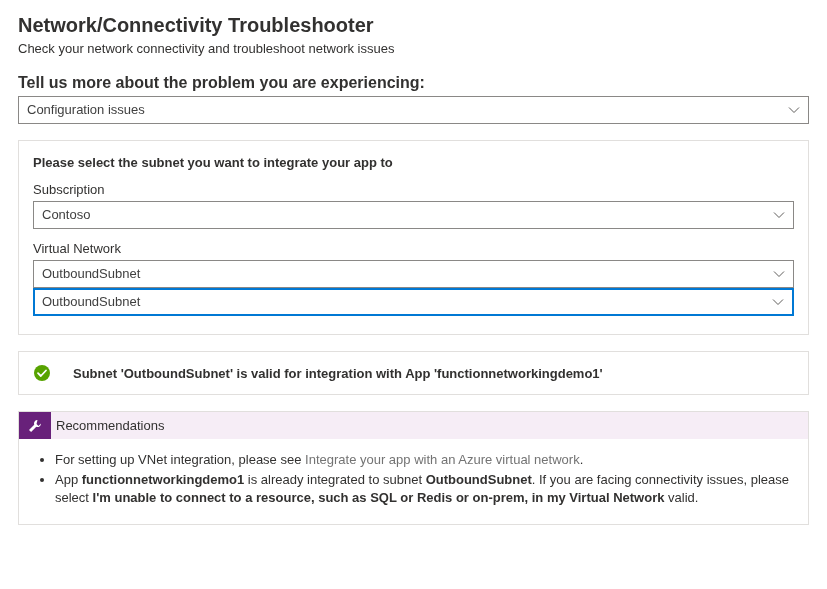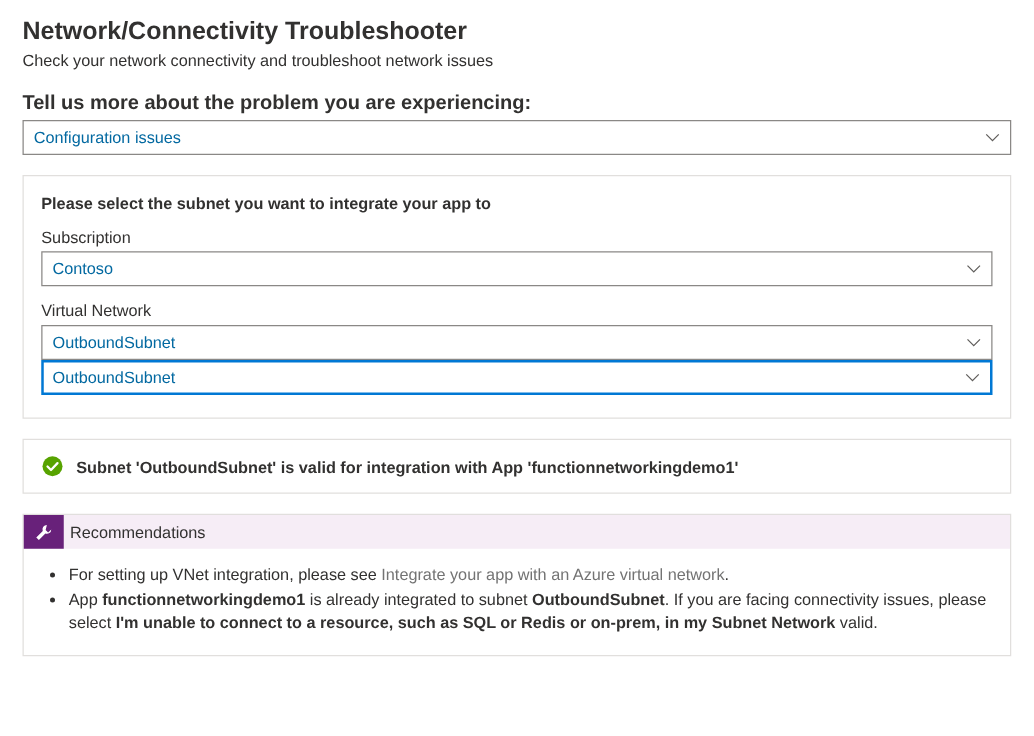--- a/index.html
+++ b/index.html
@@ -30,21 +30,21 @@
     position: relative;
     width: 100%;
     border: 1px solid #8a8886;
     background: #fff;
     height: 28px;
     line-height: 26px;
     padding: 0 28px 0 8px;
     font-size: 13px;
     cursor: pointer;
     display: block;
-    color: #0369a1;
+    color: #404040;
   }
   .dropdown.focused {
     border: 2px solid #0078d4;
     line-height: 24px;
     padding-left: 7px;
   }
   .dropdown .chev {
     position: absolute;
     right: 8px;
     top: 50%;
@@ -67,21 +67,21 @@
     margin-bottom: 4px;
     margin-top: 12px;
   }
   .field-label:first-of-type { margin-top: 0; }
   .status-row {
     border: 1px solid #e1dfdd;
     margin-top: 16px;
     padding: 12px 14px;
     display: flex;
     align-items: center;
-    gap: 10px;
+    gap: 22px;
     font-weight: 600;
     font-size: 13px;
   }
   .status-icon {
     width: 18px; height: 18px;
     flex: 0 0 18px;
   }
   .rec-box {
     border: 1px solid #e1dfdd;
     margin-top: 16px;
@@ -185,17 +185,17 @@
       </svg>
     </div>
     <div class="rec-title">Recommendations</div>
   </div>
   <div class="rec-body">
     <ul>
       <li>
         <span>For setting up VNet integration, please see </span><a href="#" class="link">Integrate your app with an Azure virtual network</a><span>.</span>
       </li>
       <li>
-        <span>App </span><span class="bold">functionnetworkingdemo1</span><span> is already integrated to subnet </span><span class="bold">OutboundSubnet</span><span>. If you are facing connectivity issues, please select </span><span class="bold">I'm unable to connect to a resource, such as SQL or Redis or on-prem, in my Subnet Network</span><span> valid.</span>
+        <span>App </span><span class="bold">functionnetworkingdemo1</span><span> is already integrated to subnet </span><span class="bold">OutboundSubnet</span><span>. If you are facing connectivity issues, please select </span><span class="bold">I'm unable to connect to a resource, such as SQL or Redis or on-prem, in my Virtual Network</span><span> valid.</span>
       </li>
     </ul>
   </div>
 </div>
 
 </body></html>

